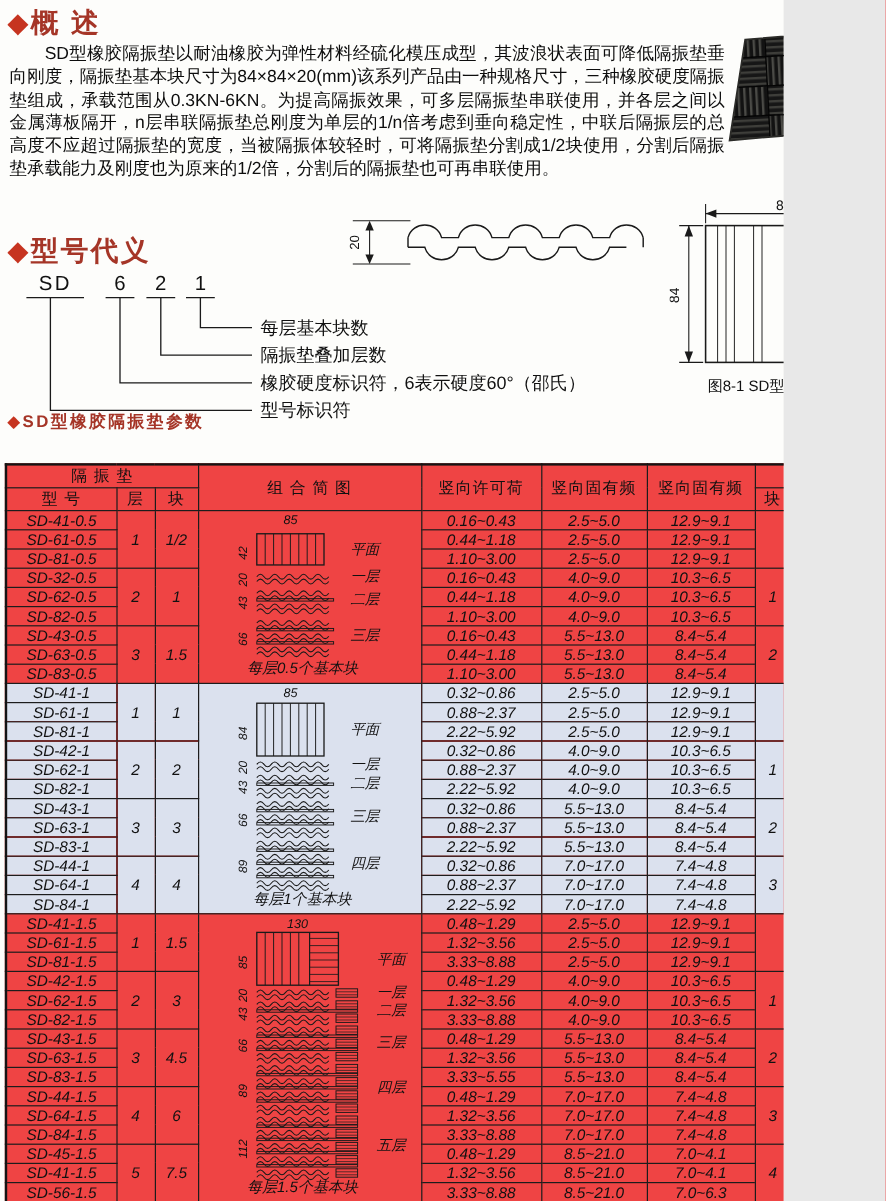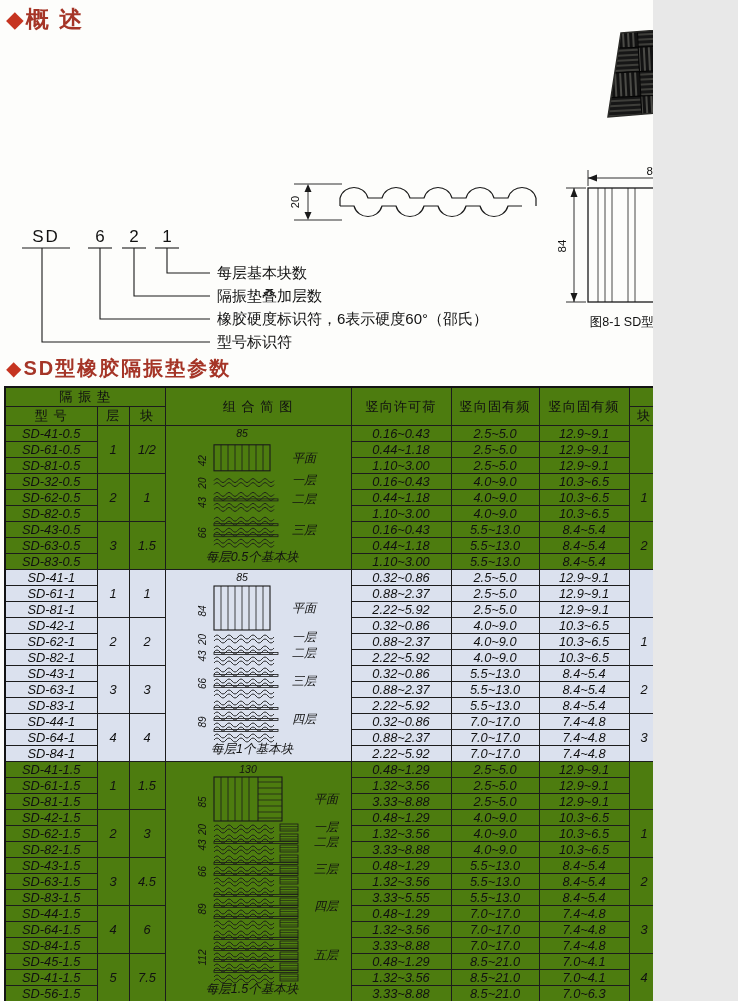--- a/index.html
+++ b/index.html
@@ -3,49 +3,50 @@
 <meta charset="utf-8">
 <style>
   html,body{margin:0;padding:0;}
   body{background:#e8e8e8;font-family:"Liberation Sans","DejaVu Sans",sans-serif;}
   #page{position:relative;width:653px;height:1001px;background:#fdfdfb;overflow:hidden;color:#111;}
   .hd{position:absolute;left:6px;font-weight:bold;letter-spacing:2px;white-space:nowrap;}
   .hd .dia{color:#c63420;font-weight:normal;}
   .hd .txt{color:#a53527;}
   #hd-overview{top:4px;font-size:23px;}
   #hd-model{top:194px;font-size:23px;}
-  #hd-params{top:355px;font-size:20px;}
+  #hd-params{top:343px;font-size:14px;}
   #overview-text{position:absolute;left:8px;top:36px;width:596px;font-size:14.6px;line-height:19.3px;
     text-align:justify;text-indent:2em;color:#0d0d0d;}
   #pad-photo{position:absolute;left:604px;top:22px;}
   #designation-svg{position:absolute;left:12px;top:226px;}
   #profile-svg{position:absolute;left:282px;top:172px;}
   #block-svg{position:absolute;left:558px;top:166px;}
   svg text{font-family:"Liberation Sans","DejaVu Sans",sans-serif;fill:#111;}
   #param-table{position:absolute;left:4px;top:386px;}
-  table{border-collapse:collapse;table-layout:fixed;width:730px;background:#4d7c0f;}
+  table{border-collapse:collapse;table-layout:fixed;width:730px;background:#ef4444;}
   th,td{border:1px solid #1c1c1c;padding:0;text-align:center;vertical-align:middle;
     overflow:hidden;white-space:nowrap;font-size:12.8px;line-height:15px;}
   thead tr{height:19px;}
   thead th{font-weight:normal;font-size:13.2px;letter-spacing:1px;}
   tbody tr{height:16px;font-style:italic;}
   tbody tr.alt td{background:#dbe1ee;}
   table{border:2px solid #141414;}
   .cell-size{font-size:13px;letter-spacing:0.5px;}
   .diagram-cell{vertical-align:top;}
 </style>
 </head>
 <body>
 
 <div id="page">
 
   <div class="hd" id="hd-overview">
     <span class="dia">◆</span><span class="txt">概 述</span>
   </div>
 
+  <div id="overview-text">SD型橡胶隔振垫以耐油橡胶为弹性材料经硫化模压成型，其波浪状表面可降低隔振垫垂向刚度，隔振垫基本块尺寸为84×84×20(mm)该系列产品由一种规格尺寸，三种橡胶硬度隔振垫组成，承载范围从0.3KN-6KN。为提高隔振效果，可多层隔振垫串联使用，并各层之间以金属薄板隔开，n层串联隔振垫总刚度为单层的1/n倍考虑到垂向稳定性，中联后隔振层的总高度不应超过隔振垫的宽度，当被隔振体较轻时，可将隔振垫分割成1/2块使用，分割后隔振垫承载能力及刚度也为原来的1/2倍，分割后的隔振垫也可再串联使用。</div>
 
   <svg id="pad-photo" width="134" height="100">
     <defs>
       <pattern id="pv" width="5" height="5" patternUnits="userSpaceOnUse">
         <rect width="5" height="5" fill="#121212"></rect>
           <rect width="2" height="5" fill="#4a4a46"></rect>
       </pattern>
       <pattern id="ph" width="5" height="5" patternUnits="userSpaceOnUse">
         <rect width="5" height="5" fill="#161616"></rect>
           <rect width="5" height="2" fill="#3e3e3a"></rect>
@@ -70,20 +71,23 @@
           <rect x="102.5" y="48" width="33.5" height="24.5" fill="url(#ph)" stroke="#050505" stroke-width="1" transform="rotate(-3 67 48)"></rect>
           <rect x="2" y="72.5" width="33.5" height="24.5" fill="url(#ph)" stroke="#050505" stroke-width="1" transform="rotate(-3 67 48)"></rect>
           <rect x="35.5" y="72.5" width="33.5" height="24.5" fill="url(#pv)" stroke="#050505" stroke-width="1" transform="rotate(-3 67 48)"></rect>
           <rect x="69" y="72.5" width="33.5" height="24.5" fill="url(#ph)" stroke="#050505" stroke-width="1" transform="rotate(-3 67 48)"></rect>
           <rect x="102.5" y="72.5" width="33.5" height="24.5" fill="url(#pv)" stroke="#050505" stroke-width="1" transform="rotate(-3 67 48)"></rect>
         </g>
     </g>
     <polygon points="17,11 127,2 133,84 4,95" fill="none" stroke="#2b2b28" stroke-width="1.5"></polygon>
   </svg>
 
+  <div class="hd" id="hd-model">
+    <span class="dia">◆</span><span class="txt">型号代义</span>
+  </div>
 
   <svg id="designation-svg" width="600" height="126">
     <g stroke="#1a1a1a" stroke-width="1.1" fill="none">
       <line x1="10" y1="22" x2="58" y2="22"></line>
       <line x1="76" y1="22" x2="100" y2="22"></line>
       <line x1="110" y1="22" x2="134" y2="22"></line>
       <line x1="143" y1="22" x2="167" y2="22"></line>
       <polyline points="155,22 155,47 198,47"></polyline>
       <polyline points="122,22 122,70 198,70"></polyline>
       <polyline points="88,22 88,93 198,93"></polyline>

